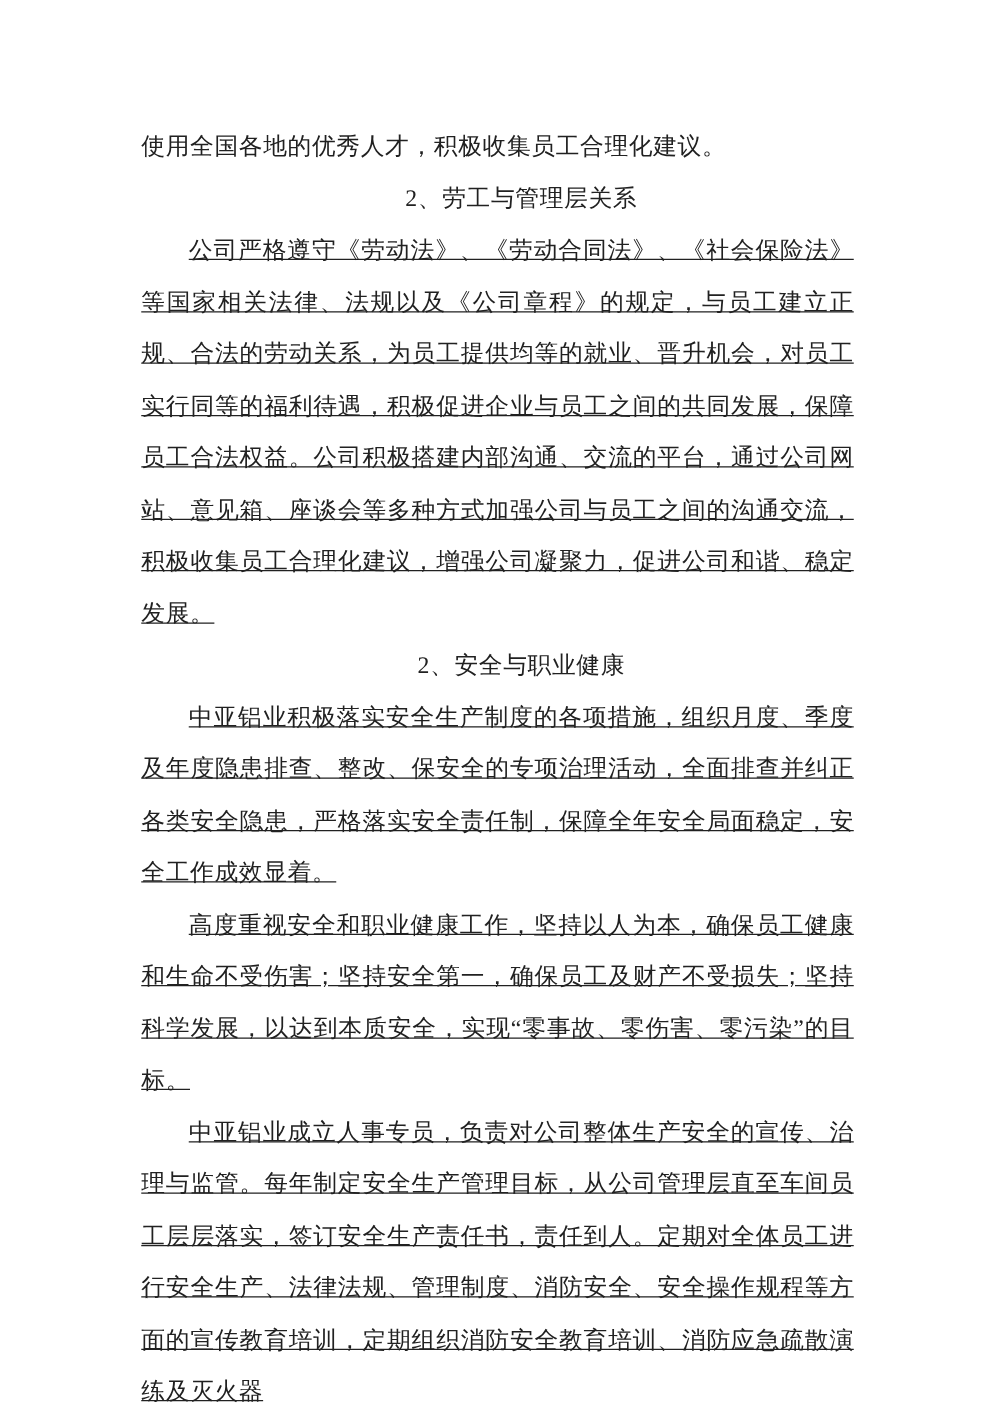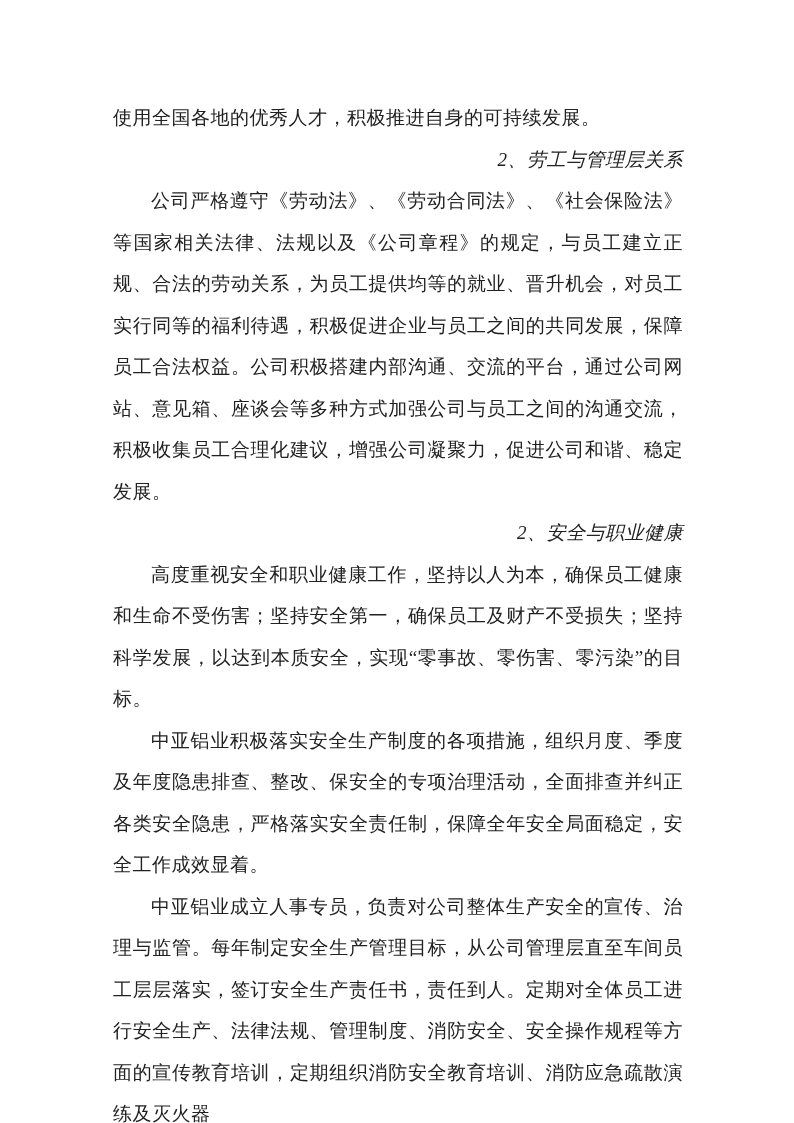--- a/index.html
+++ b/index.html
@@ -24,37 +24,37 @@
     font-family: "Liberation Serif", "DejaVu Serif", serif;
     font-size: 19px;
     line-height: 41.5px;
     color: #212121;
     text-align: justify;
     letter-spacing: 0.5px;
     word-break: break-all;
   }
   .para.indent {
     text-indent: 2em;
+    text-decoration: underline;
   }
   .para.heading {
     text-indent: 2em;
-    text-align: right;
-    font-style: italic;
+    text-align: center;
   }
 </style>
 </head>
 <body>
 
 <div class="page">
-  <p class="para">使用全国各地的优秀人才，积极推进自身的可持续发展。</p>
+  <p class="para">使用全国各地的优秀人才，积极收集员工合理化建议。</p>
 
   <p class="para heading">2、劳工与管理层关系</p>
 
   <p class="para indent">公司严格遵守《劳动法》、《劳动合同法》、《社会保险法》等国家相关法律、法规以及《公司章程》的规定，与员工建立正规、合法的劳动关系，为员工提供均等的就业、晋升机会，对员工实行同等的福利待遇，积极促进企业与员工之间的共同发展，保障员工合法权益。公司积极搭建内部沟通、交流的平台，通过公司网站、意见箱、座谈会等多种方式加强公司与员工之间的沟通交流，积极收集员工合理化建议，增强公司凝聚力，促进公司和谐、稳定发展。</p>
 
   <p class="para heading">2、安全与职业健康</p>
 
+  <p class="para indent">中亚铝业积极落实安全生产制度的各项措施，组织月度、季度及年度隐患排查、整改、保安全的专项治理活动，全面排查并纠正各类安全隐患，严格落实安全责任制，保障全年安全局面稳定，安全工作成效显着。</p>
+
   <p class="para indent">高度重视安全和职业健康工作，坚持以人为本，确保员工健康和生命不受伤害；坚持安全第一，确保员工及财产不受损失；坚持科学发展，以达到本质安全，实现“零事故、零伤害、零污染”的目标。</p>
-
-  <p class="para indent">中亚铝业积极落实安全生产制度的各项措施，组织月度、季度及年度隐患排查、整改、保安全的专项治理活动，全面排查并纠正各类安全隐患，严格落实安全责任制，保障全年安全局面稳定，安全工作成效显着。</p>
 
   <p class="para indent">中亚铝业成立人事专员，负责对公司整体生产安全的宣传、治理与监管。每年制定安全生产管理目标，从公司管理层直至车间员工层层落实，签订安全生产责任书，责任到人。定期对全体员工进行安全生产、法律法规、管理制度、消防安全、安全操作规程等方面的宣传教育培训，定期组织消防安全教育培训、消防应急疏散演练及灭火器</p>
 </div>
 
 </body></html>

